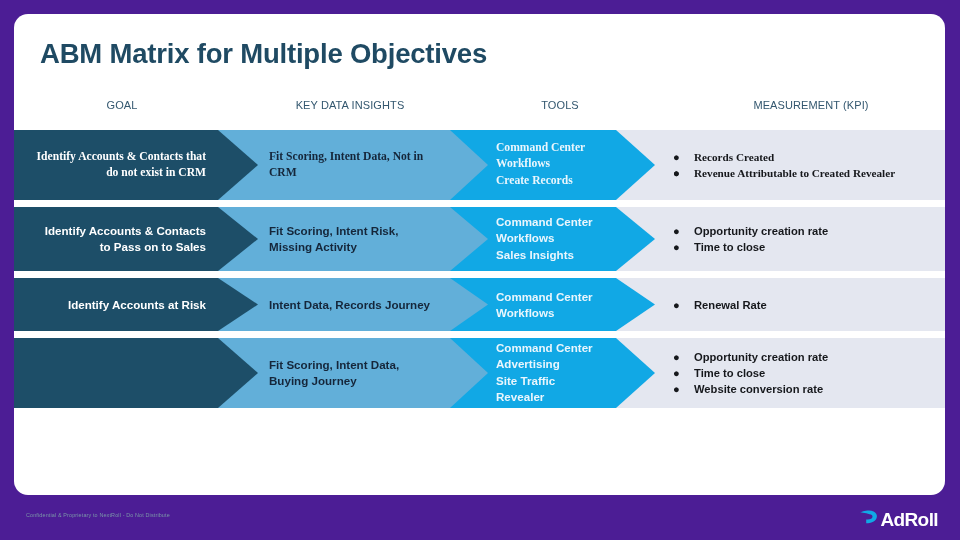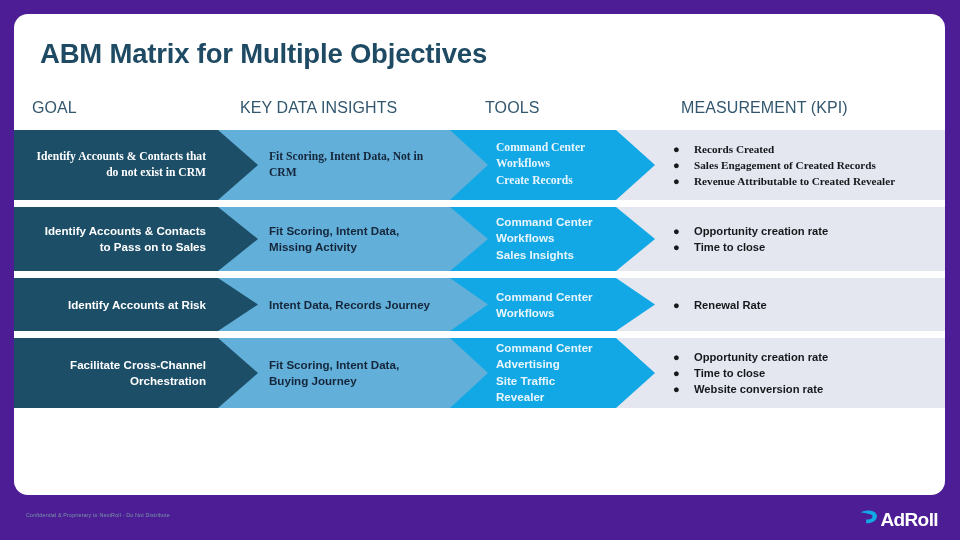--- a/index.html
+++ b/index.html
@@ -44,24 +44,24 @@
   #headers {
     position: absolute;
     left: 0;
     top: 85px;
     width: 931px;
     height: 22px;
   }
   .col-header {
     position: absolute;
     top: 0;
-    font-size: 16px;
+    font-size: 11px;
     color: #33576f;
     letter-spacing: 0.1px;
-    text-align: left;
+    text-align: center;
     white-space: nowrap;
   }
   
   #rows {
     position: absolute;
     left: 0;
     top: 116px;
     width: 931px;
   }
   .row {
@@ -171,31 +171,31 @@
           <div class="chev chev-tools" style="width: 931px; clip-path: polygon(0% 0%, 64.662% 0%, 68.851% 50%, 64.662% 100%, 0% 100%);"></div>
           <div class="chev chev-data" style="width: 931px; clip-path: polygon(0% 0%, 46.831% 0%, 50.913% 50%, 46.831% 100%, 0% 100%);"></div>
           <div class="chev chev-goal" style="width: 931px; clip-path: polygon(0% 0%, 21.912% 0%, 26.208% 50%, 21.912% 100%, 0% 100%);"></div>
           <div class="cell-text t-goal" style="left: 18px; width: 174px; top: 50%; transform: translateY(-50%);">Identify Accounts &amp; Contacts that do not exist in CRM</div>
           <div class="cell-text t-data" style="left: 255px; width: 172px; top: 50%; transform: translateY(-50%);">Fit Scoring, Intent Data, Not in CRM</div>
           <div class="cell-text t-tools" style="left: 482px; width: 112px; white-space: pre-line; top: 50%; transform: translateY(-50%);">Command Center
 Workflows
 Create Records</div>
           <ul class="kpi-list" style="left: 659px; top: 50%; transform: translateY(-50%);">
             <li><span class="bullet">●</span><span>Records Created</span></li>
-            <li><span class="bullet">●</span><span>Sales Engagement of Created Records</span></li>
+            <li><span class="bullet">●</span></li>
             <li><span class="bullet">●</span><span>Revenue Attributable to Created Revealer</span></li>
           </ul>
         </div>
         <div class="row" style="height: 64px;">
           <div class="kpi-bg"></div>
           <div class="chev chev-tools" style="width: 931px; clip-path: polygon(0% 0%, 64.662% 0%, 68.851% 50%, 64.662% 100%, 0% 100%);"></div>
           <div class="chev chev-data" style="width: 931px; clip-path: polygon(0% 0%, 46.831% 0%, 50.913% 50%, 46.831% 100%, 0% 100%);"></div>
           <div class="chev chev-goal" style="width: 931px; clip-path: polygon(0% 0%, 21.912% 0%, 26.208% 50%, 21.912% 100%, 0% 100%);"></div>
           <div class="cell-text t-goal" style="left: 18px; width: 174px; top: 50%; transform: translateY(-50%);">Identify Accounts &amp; Contacts to Pass on to Sales</div>
-          <div class="cell-text t-data" style="left: 255px; width: 172px; top: 50%; transform: translateY(-50%);">Fit Scoring, Intent Data, Missing Activity</div>
+          <div class="cell-text t-data" style="left: 255px; width: 172px; top: 50%; transform: translateY(-50%);">Fit Scoring, Intent Risk, Missing Activity</div>
           <div class="cell-text t-tools" style="left: 482px; width: 112px; white-space: pre-line; top: 50%; transform: translateY(-50%);">Command Center
 Workflows
 Sales Insights</div>
           <ul class="kpi-list" style="left: 659px; top: 50%; transform: translateY(-50%);">
             <li><span class="bullet">●</span><span>Opportunity creation rate</span></li>
             <li><span class="bullet">●</span><span>Time to close</span></li>
           </ul>
         </div>
         <div class="row" style="height: 53px;">
           <div class="kpi-bg"></div>
@@ -208,21 +208,20 @@
 Workflows</div>
           <ul class="kpi-list" style="left: 659px; top: 50%; transform: translateY(-50%);">
             <li><span class="bullet">●</span><span>Renewal Rate</span></li>
           </ul>
         </div>
         <div class="row" style="height: 70px;">
           <div class="kpi-bg"></div>
           <div class="chev chev-tools" style="width: 931px; clip-path: polygon(0% 0%, 64.662% 0%, 68.851% 50%, 64.662% 100%, 0% 100%);"></div>
           <div class="chev chev-data" style="width: 931px; clip-path: polygon(0% 0%, 46.831% 0%, 50.913% 50%, 46.831% 100%, 0% 100%);"></div>
           <div class="chev chev-goal" style="width: 931px; clip-path: polygon(0% 0%, 21.912% 0%, 26.208% 50%, 21.912% 100%, 0% 100%);"></div>
-          <div class="cell-text t-goal" style="left: 18px; width: 174px; top: 50%; transform: translateY(-50%);">Facilitate Cross-Channel Orchestration</div>
           <div class="cell-text t-data" style="left: 255px; width: 172px; top: 50%; transform: translateY(-50%);">Fit Scoring, Intent Data, Buying Journey</div>
           <div class="cell-text t-tools" style="left: 482px; width: 112px; white-space: pre-line; top: 50%; transform: translateY(-50%);">Command Center
 Advertising
 Site Traffic
 Revealer</div>
           <ul class="kpi-list" style="left: 659px; top: 50%; transform: translateY(-50%);">
             <li><span class="bullet">●</span><span>Opportunity creation rate</span></li>
             <li><span class="bullet">●</span><span>Time to close</span></li>
             <li><span class="bullet">●</span><span>Website conversion rate</span></li>
           </ul>

